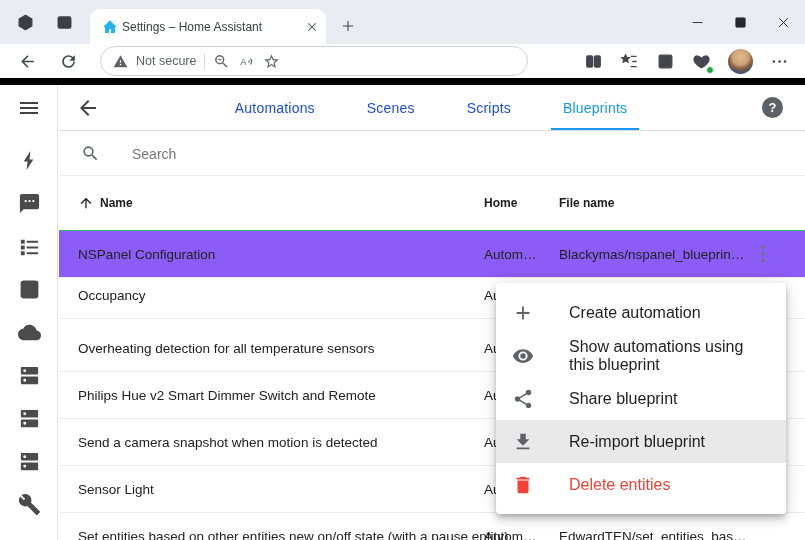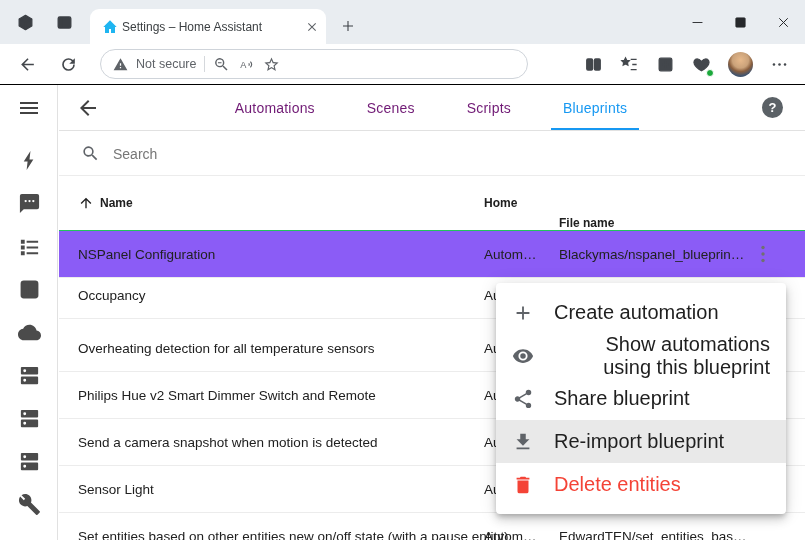--- a/index.html
+++ b/index.html
@@ -17,21 +17,21 @@
     display:flex; align-items:center; gap:4px; padding:0 6px 0 12px; }
   .favicon { width:16px; height:16px; flex:none; }
   .tab-title { flex:1; font-size:12px; color:#3c4043; white-space:nowrap; overflow:hidden; }
   .tab-close { width:16px; height:16px; color:#5f6368; flex:none; }
   .newtab { width:16px; height:16px; color:#3b3f44; margin:0 0 10px 14px; }
   .win-controls { margin-left:auto; display:flex; height:100%; }
   .winbtn { width:43px; display:flex; align-items:center; justify-content:center; color:#26282b; }
   .winbtn svg { width:17px; height:17px; }
 
   .navbar { position:absolute; top:44px; left:0; right:0; height:41px; background:#fff;
-    border-bottom:1px solid #000000; display:flex; align-items:center; padding:0 10px 0 18px; }
+    border-bottom:7px solid #000000; display:flex; align-items:center; padding:0 10px 0 18px; }
   .nav-icn { width:19px; height:19px; color:#43474c; margin-right:22px; flex:none; }
   .addressbar { width:428px; height:30px; border:1px solid #cfd4da; border-radius:16px;
     display:flex; align-items:center; gap:8px; padding:0 10px 0 12px; background:#fff; }
   .warn { width:15px; height:15px; color:#5f6368; flex:none; }
   .notsecure { font-size:12.5px; color:#5f6368; white-space:nowrap; }
   .adr-div { width:1px; height:16px; background:#d5d8dc; flex:none; }
   .url { flex:1; font-size:13px; color:#26282b; white-space:nowrap; overflow:hidden; }
   .adr-icn { width:17px; height:17px; color:#5f6368; flex:none; }
   .nav-right { margin-left:auto; display:flex; align-items:center; gap:17px; padding-right:6px; }
   .nr-icn { width:19px; height:19px; color:#43474c; position:relative; }
@@ -46,55 +46,55 @@
   .rail-menu { position:absolute; top:11px; left:17px; width:24px; height:24px; color:#424242; }
   .rail-items { position:absolute; top:54px; left:0; width:58px; display:flex; flex-direction:column; }
   .rail-item { height:43px; display:flex; align-items:center; justify-content:center; color:#4b4b4b; }
   .rail-item svg { width:23px; height:23px; }
 
   .header { position:absolute; left:59px; top:0; right:0; height:46px;
     border-bottom:1px solid #e1e1e1; display:flex; align-items:center; }
   .hdr-back { width:24px; height:24px; color:#424242; margin-left:17px; flex:none; }
   .tabs { flex:1; display:flex; justify-content:center; height:100%; }
   .tab-item { padding:0 26px; display:flex; align-items:center; font-size:14px; font-weight:500;
-    color:#701a75; position:relative; letter-spacing:.2px; }
+    color:#1d4ed8; position:relative; letter-spacing:.2px; }
   .tab-item.active { color:var(--accent); }
   .tab-item.active::after { content:""; position:absolute; left:14px; right:14px; bottom:0;
     height:2px; background:var(--accent); }
   .help { width:21px; height:21px; border-radius:50%; background:#5b6166; color:#fff;
     font-size:13px; font-weight:700; display:flex; align-items:center; justify-content:center;
     margin-right:22px; flex:none; }
 
   .search-row { position:absolute; left:59px; top:47px; right:0; height:44px; display:flex;
-    align-items:center; gap:13px; padding-left:22px; border-bottom:1px solid #ececec; }
+    align-items:center; gap:32px; padding-left:22px; border-bottom:1px solid #ececec; }
   .search-icn { width:19px; height:19px; color:#5f6368; flex:none; }
   .search-text { font-size:14px; color:#767676; }
 
   .thead { position:absolute; left:59px; top:91px; right:0; height:55px;
     border-bottom:1px solid #22c55e; font-size:12px; font-weight:600; color:#202020; }
   .th-name { position:absolute; left:19px; top:50%; transform:translateY(-50%);
     display:flex; align-items:center; gap:6px; }
   .sort-icn { width:16px; height:16px; color:#202020; }
   .th-type { position:absolute; left:425px; top:50%; transform:translateY(-50%); }
-  .th-file { position:absolute; left:500px; top:50%; transform:translateY(-50%);margin-top:20px; }
+  .th-file { position:absolute; left:500px; top:50%; transform:translateY(-50%); }
 
   .rows { position:absolute; left:59px; top:146px; right:0; height:400px; }
   .row { position:absolute; left:0; right:0; height:47px; border-bottom:1px solid #ececec; font-size:13.5px; }
   .row.selected { background:#8b5cf6; }
   .row .name { position:absolute; left:19px; top:50%; transform:translateY(-50%); white-space:nowrap; }
   .row .type { position:absolute; left:425px; top:50%; transform:translateY(-50%); white-space:nowrap; }
   .row .file { position:absolute; left:500px; top:50%; transform:translateY(-50%); white-space:nowrap; }
   .row .kebab { position:absolute; right:30px; top:50%; transform:translateY(-50%);
     width:24px; height:24px; color:#707070; }
 
   .menu { position:absolute; left:496px; top:198px; width:290px; background:#fff; border-radius:4px;
     padding:8px 0; z-index:20;
     box-shadow:0 3px 5px -1px rgba(0,0,0,.2), 0 6px 10px 0 rgba(0,0,0,.14), 0 1px 18px 0 rgba(0,0,0,.12); }
-  .menu-item { height:43px; display:flex; align-items:center; gap:20px; padding:0 16px;
-    font-size:20px; color:#1f1f1f;text-align:right; }
+  .menu-item { height:43px; display:flex; align-items:center; gap:35px; padding:0 16px;
+    font-size:16px; color:#1f1f1f; }
   .menu-item svg { width:22px; height:22px; color:#5f6368; flex:none; }
   .menu-item.hover { background:#e9e9e9; }
   .menu-item.danger { color:var(--danger); }
   .menu-item.danger svg { color:var(--danger); }
 </style>
 </head>
 <body>
 
 <div class="stage">
 

